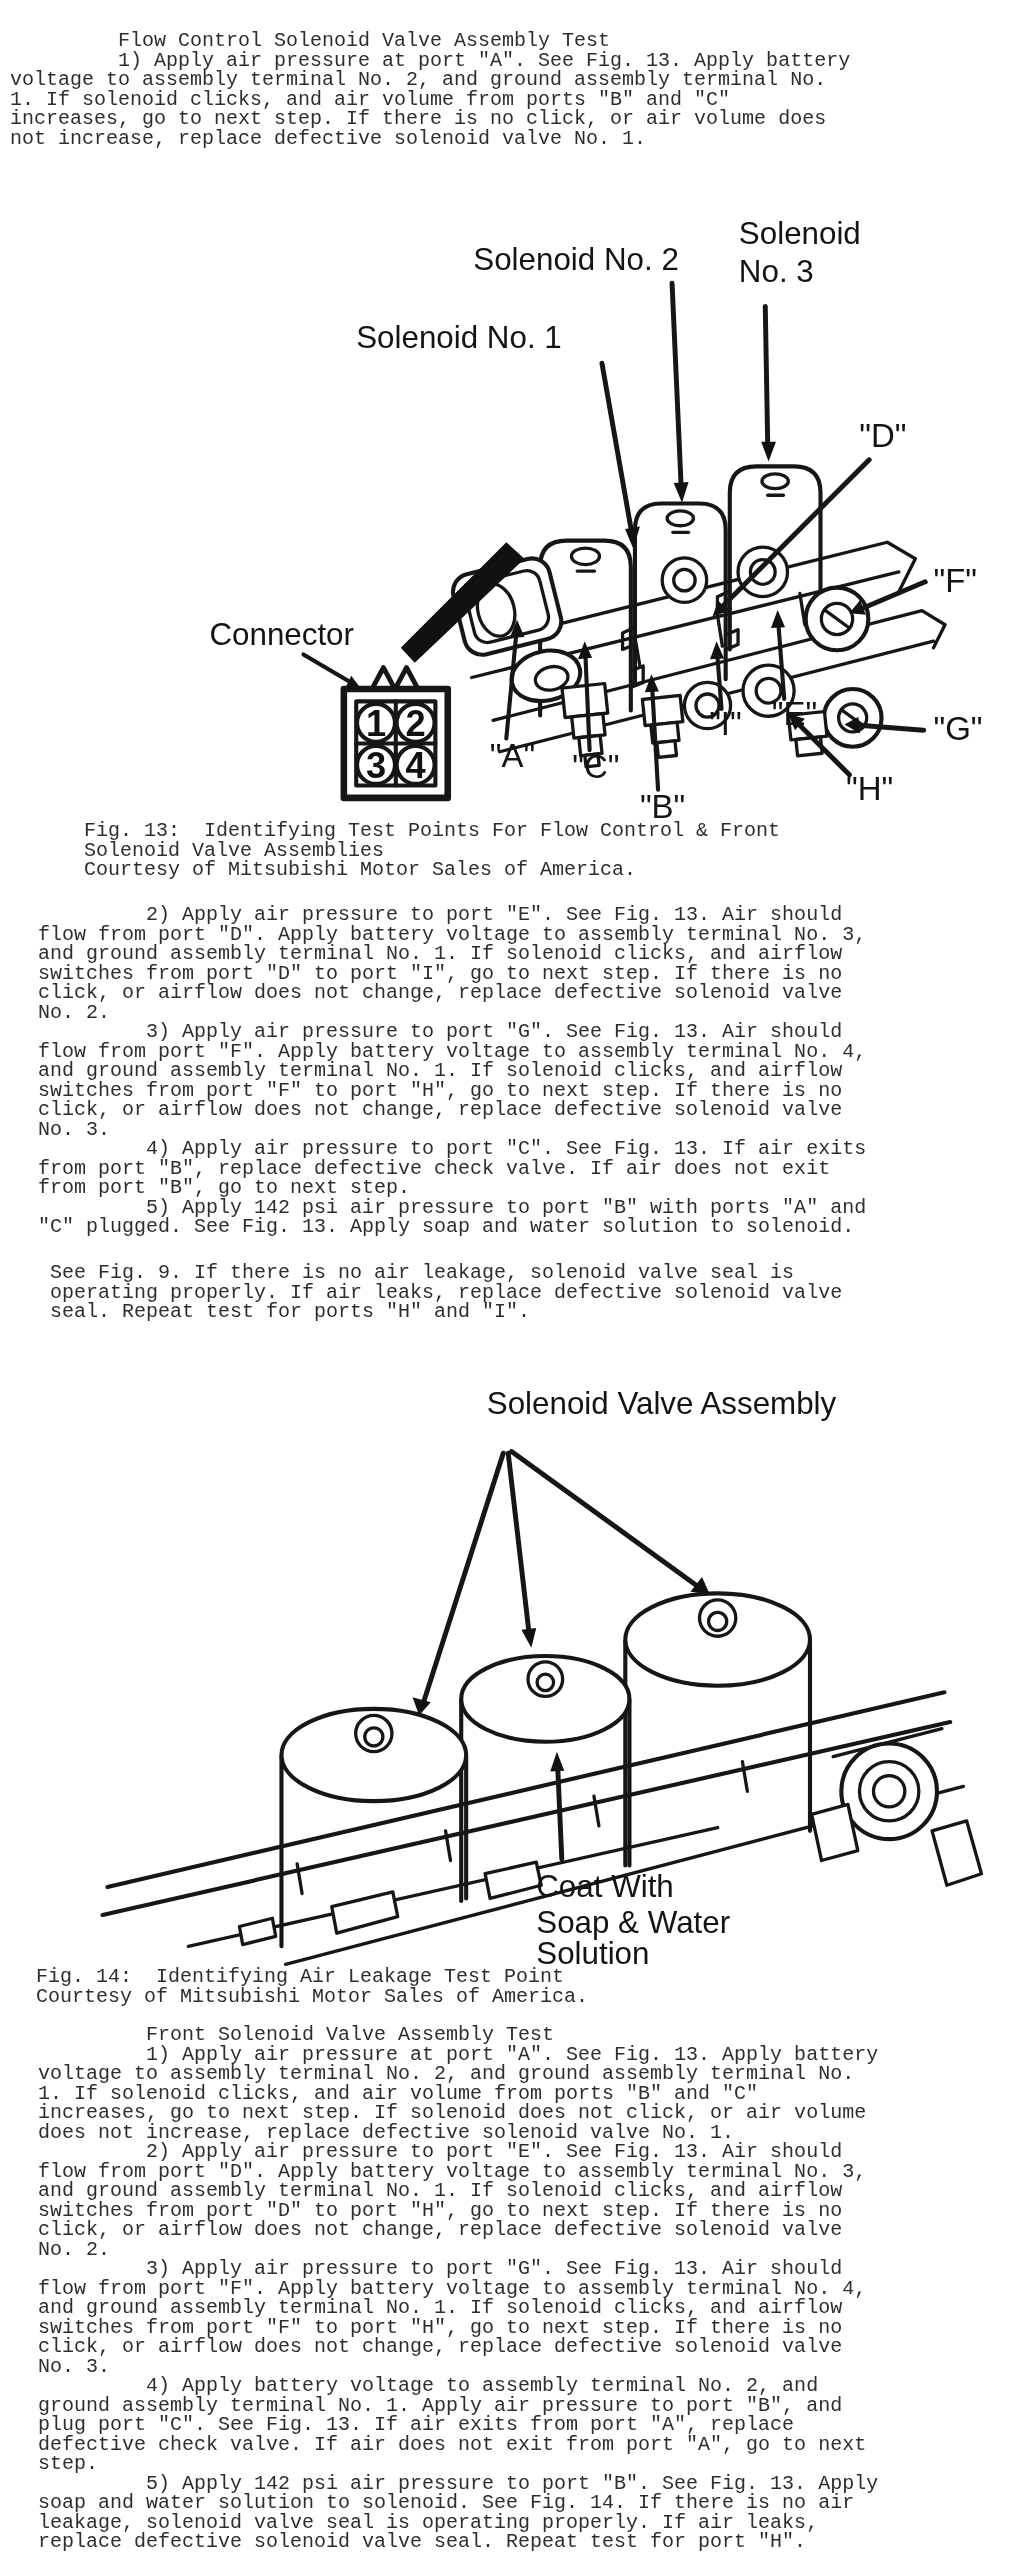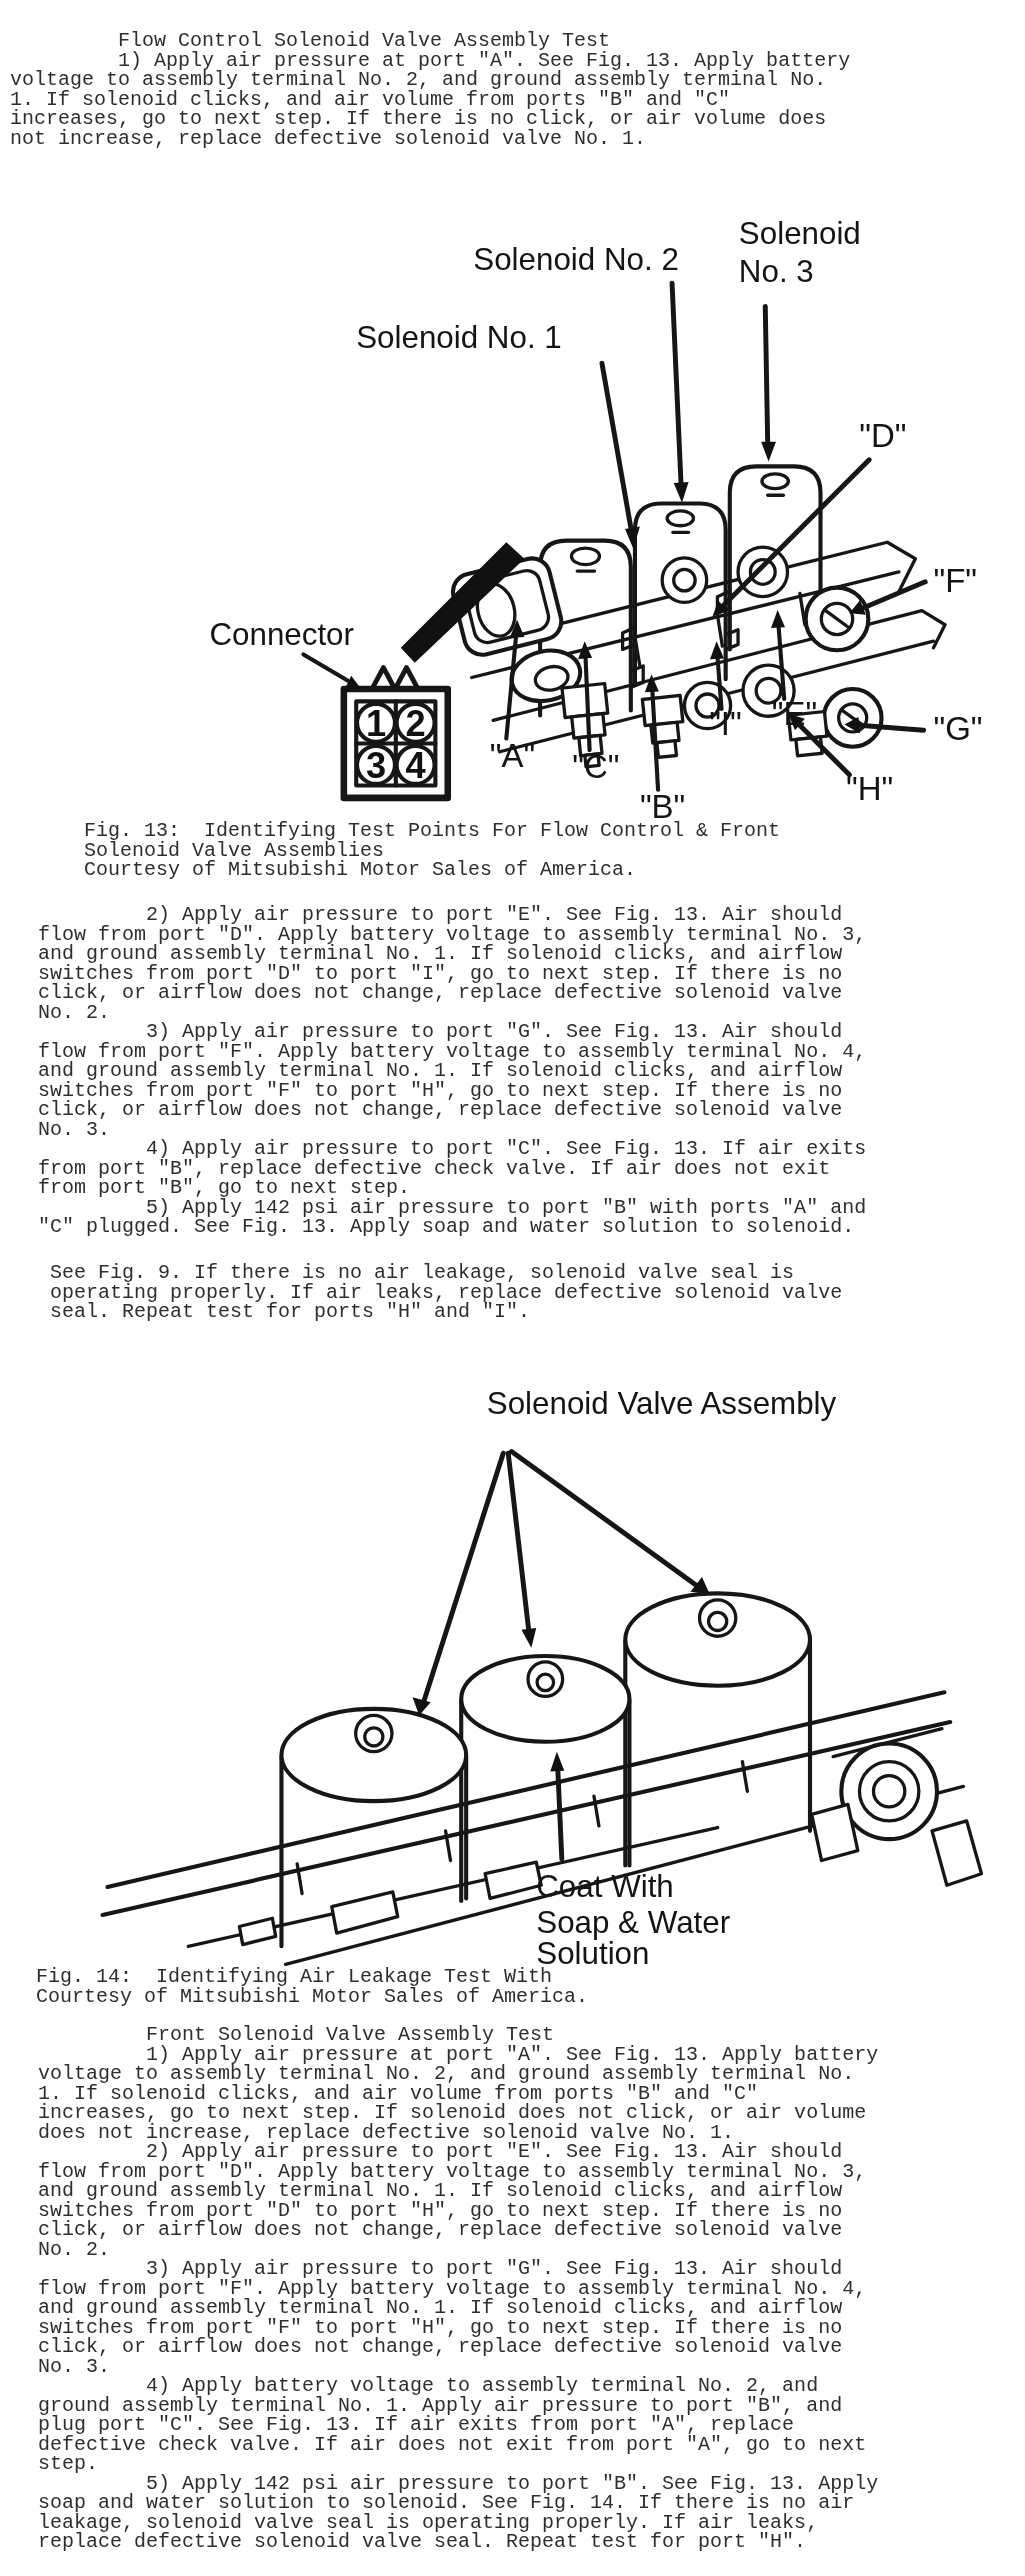--- a/index.html
+++ b/index.html
@@ -235,21 +235,21 @@
       <line class="ln w6" x1="571" y1="594" x2="566" y2="482"></line>
         <polygon class="ink" points="565,464 557,488 574,487"></polygon>
     </g>
 
     <text class="fl" x="480" y="54">Solenoid Valve Assembly</text>
     <text class="fl" x="540" y="640">Coat With</text>
     <text class="fl" x="540" y="684">Soap &amp; Water</text>
     <text class="fl" x="540" y="722">Solution</text>
   </svg>
 
-  <pre class="tb" style="left:36px;top:1967px;">Fig. 14:  Identifying Air Leakage Test With
+  <pre class="tb" style="left:36px;top:1967px;">Fig. 14:  Identifying Air Leakage Test Point
 Courtesy of Mitsubishi Motor Sales of America.</pre>
 
   <pre class="tb" style="left:38px;top:2025px;">         Front Solenoid Valve Assembly Test
          1) Apply air pressure at port "A". See Fig. 13. Apply battery
 voltage to assembly terminal No. 2, and ground assembly terminal No.
 1. If solenoid clicks, and air volume from ports "B" and "C"
 increases, go to next step. If solenoid does not click, or air volume
 does not increase, replace defective solenoid valve No. 1.
          2) Apply air pressure to port "E". See Fig. 13. Air should
 flow from port "D". Apply battery voltage to assembly terminal No. 3,

